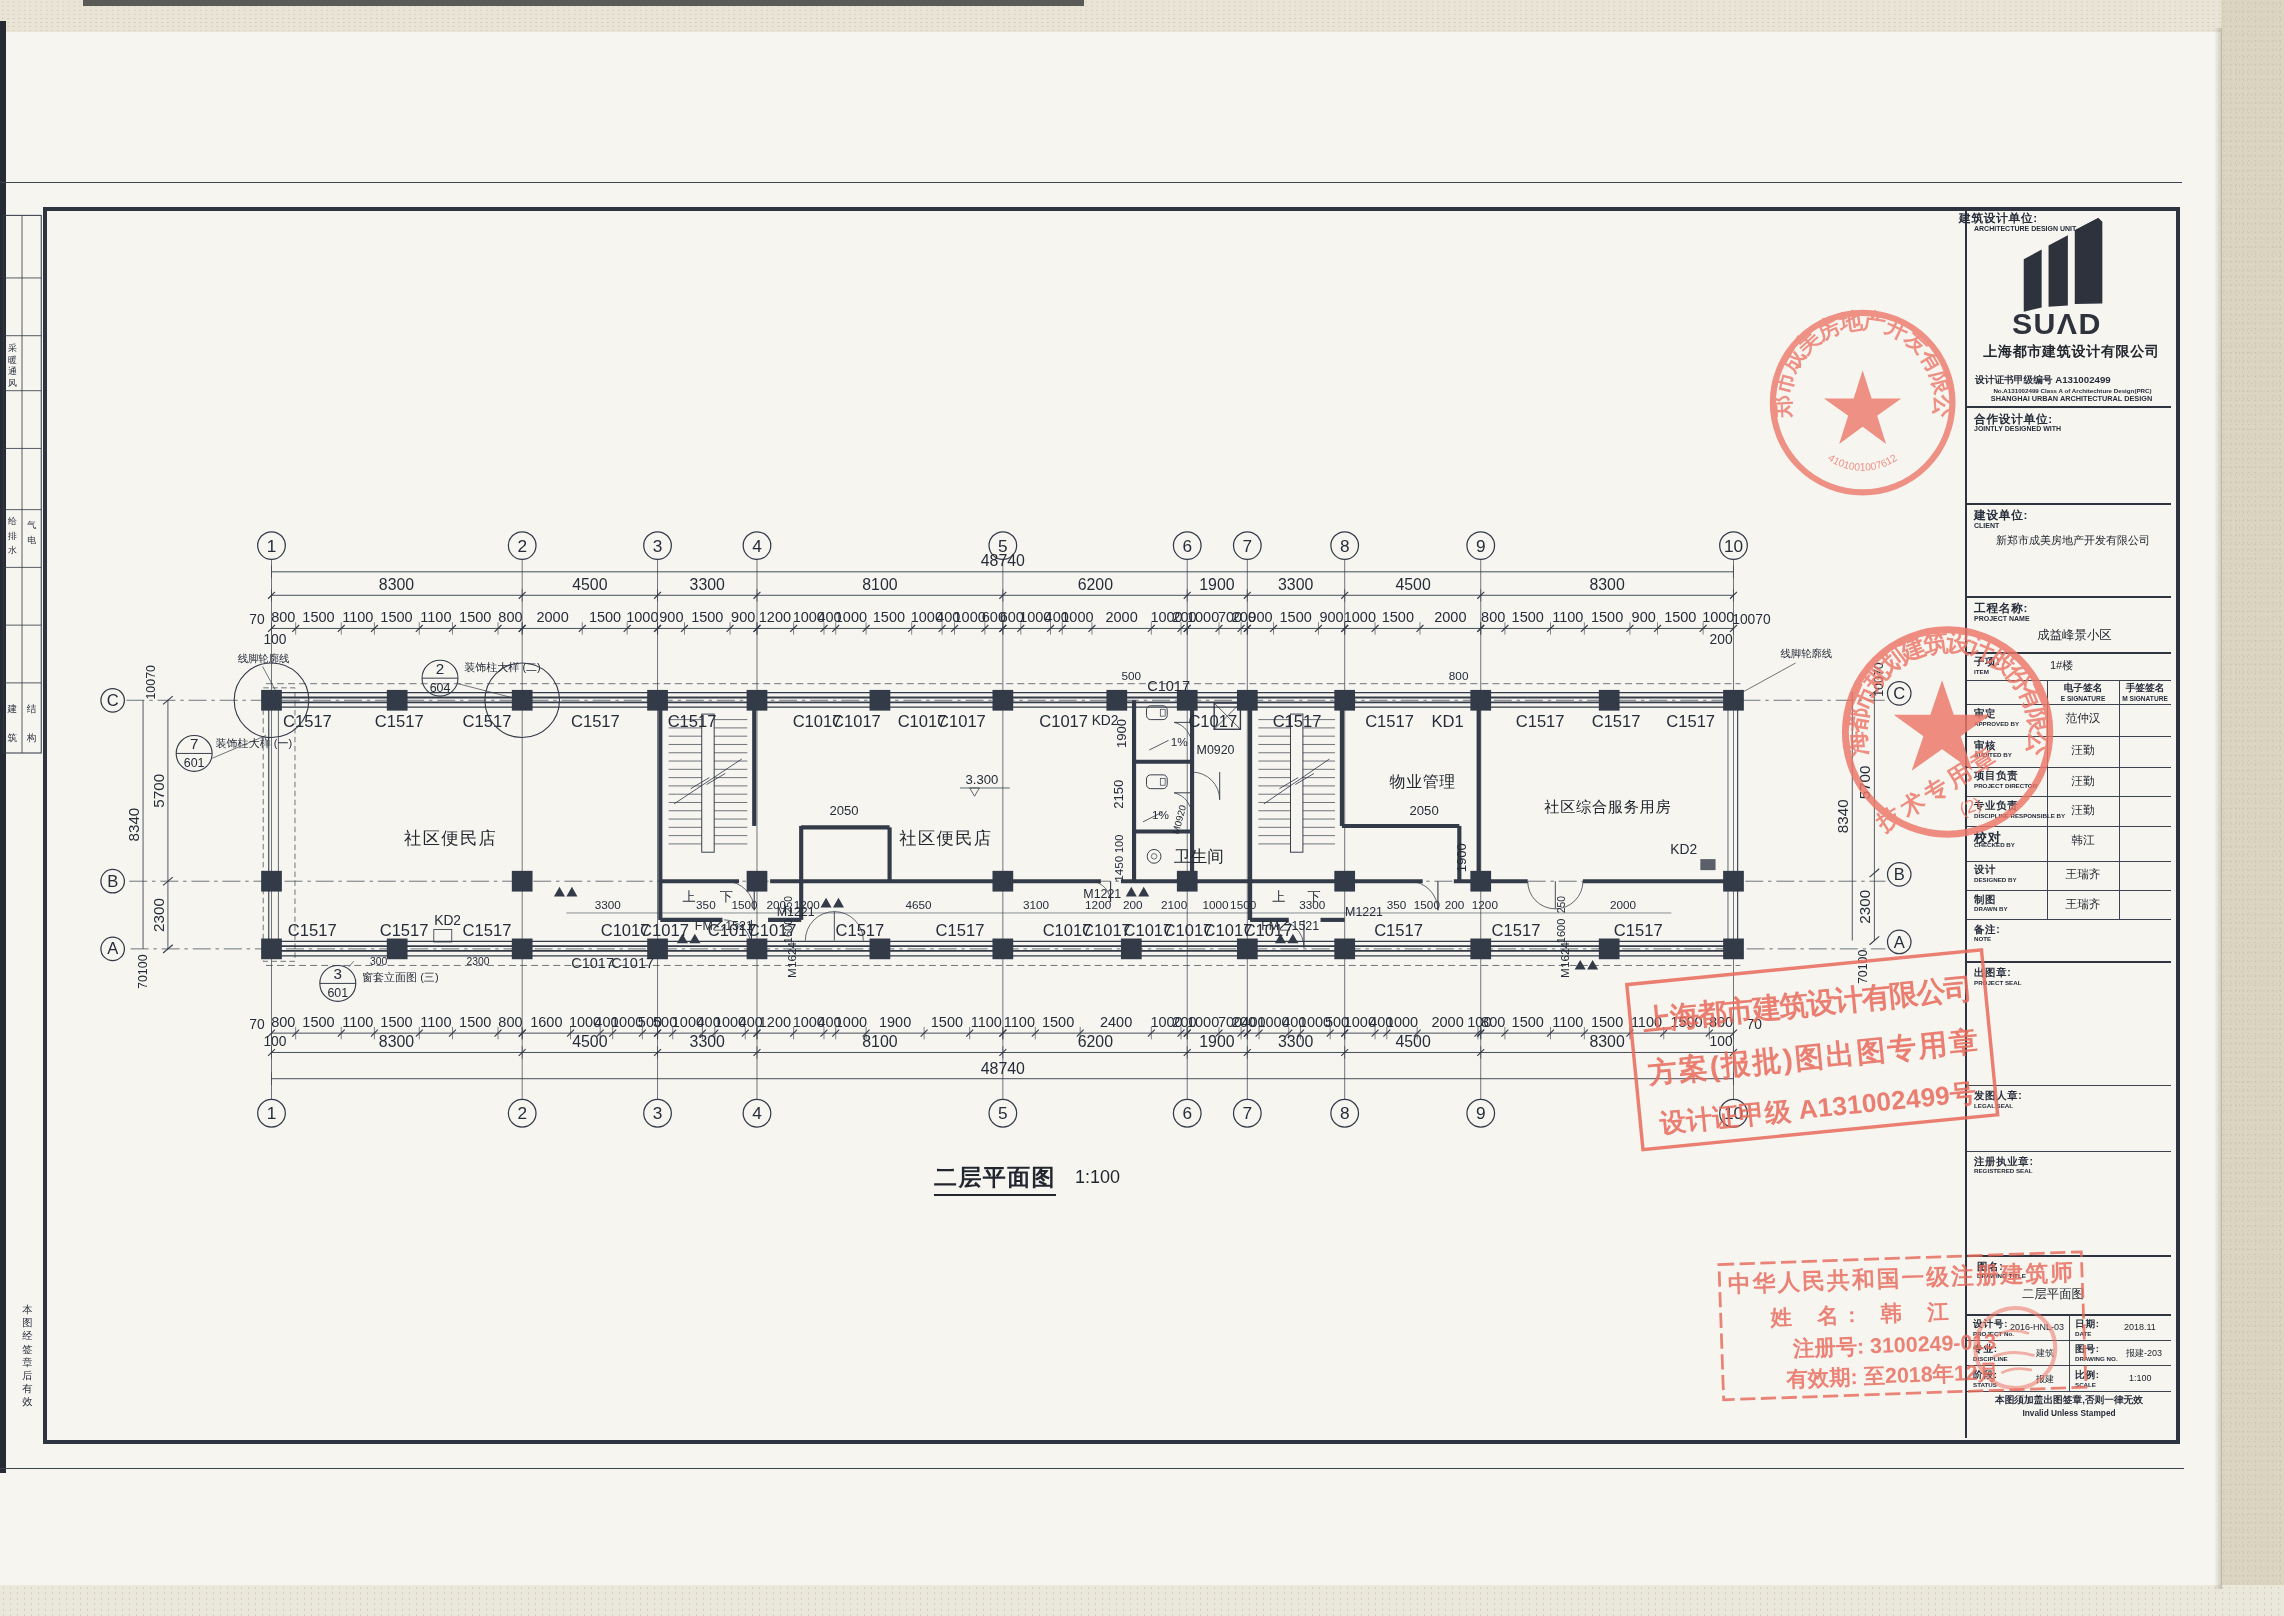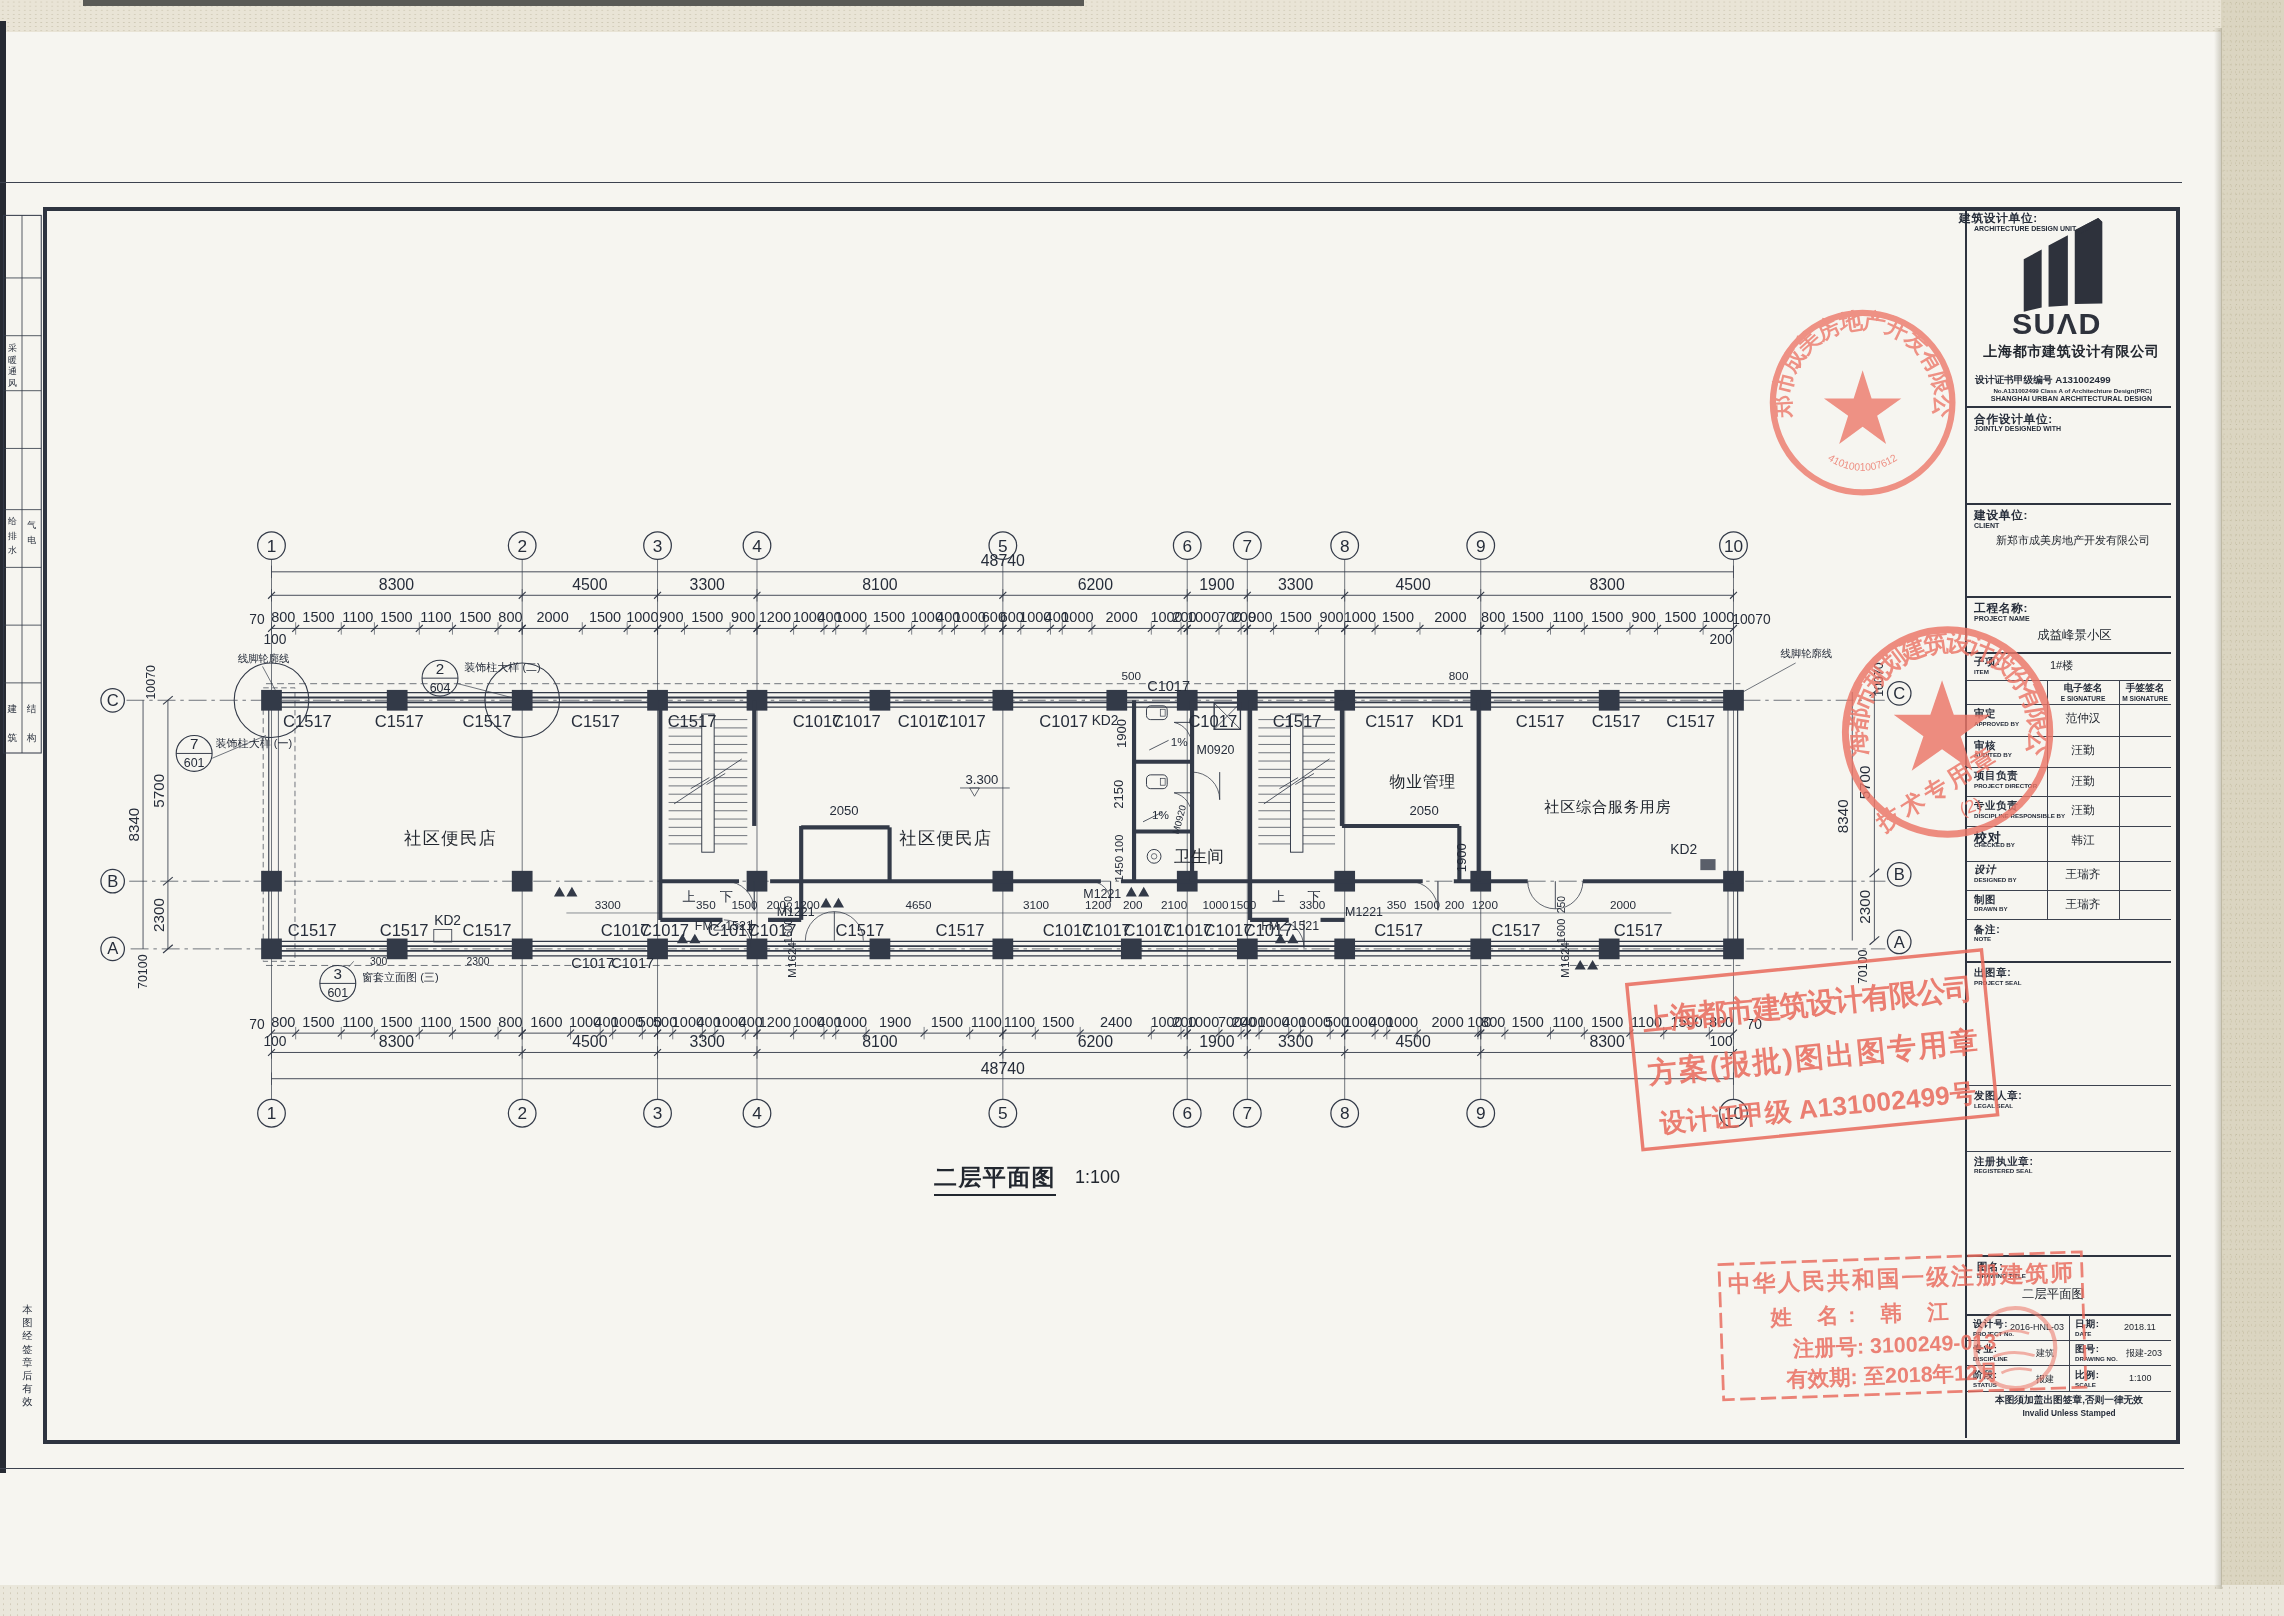--- a/index.html
+++ b/index.html
@@ -127,21 +127,21 @@
 <div class="abs" style="left:1974px;top:799px;font-size:10.4px;font-weight:bold;color:#262d3a;letter-spacing:0.7px;white-space:nowrap;">专业负责</div>
     <div class="abs" style="left:1974px;top:812px;font-size:6.2px;font-weight:bold;color:#262d3a;white-space:nowrap;">DISCIPLINE RESPONSIBLE BY</div>
 <div class="abs" style="left:2047px;top:803px;width:72px;text-align:center;font-size:11.7px;color:#22272f;">汪勤</div>
 <div class="abs" style="left:1967px;top:826px;width:204px;height:1.1px;background:#3c424e;"></div>
 
 <div class="abs" style="left:1974px;top:829px;font-size:13px;font-weight:bold;color:#262d3a;letter-spacing:0.7px;white-space:nowrap;">校对</div>
     <div class="abs" style="left:1974px;top:841px;font-size:6.2px;font-weight:bold;color:#262d3a;white-space:nowrap;">CHECKED BY</div>
 <div class="abs" style="left:2047px;top:833px;width:72px;text-align:center;font-size:11.7px;color:#22272f;">韩江</div>
 <div class="abs" style="left:1967px;top:861px;width:204px;height:1.1px;background:#3c424e;"></div>
 
-<div class="abs" style="left:1974px;top:863px;font-size:10.4px;font-weight:bold;color:#262d3a;letter-spacing:0.7px;white-space:nowrap;font-style:italic;">设计</div>
+<div class="abs" style="left:1974px;top:863px;font-size:10.4px;font-weight:bold;color:#262d3a;letter-spacing:0.7px;white-space:nowrap;">设计</div>
     <div class="abs" style="left:1974px;top:876px;font-size:6.2px;font-weight:bold;color:#262d3a;white-space:nowrap;">DESIGNED BY</div>
 <div class="abs" style="left:2047px;top:867px;width:72px;text-align:center;font-size:11.7px;color:#22272f;">王瑞齐</div>
 <div class="abs" style="left:1967px;top:890px;width:204px;height:1.1px;background:#3c424e;"></div>
 
 <div class="abs" style="left:1974px;top:893px;font-size:10.4px;font-weight:bold;color:#262d3a;letter-spacing:0.7px;white-space:nowrap;">制图</div>
     <div class="abs" style="left:1974px;top:905px;font-size:6.2px;font-weight:bold;color:#262d3a;white-space:nowrap;">DRAWN BY</div>
 <div class="abs" style="left:2047px;top:897px;width:72px;text-align:center;font-size:11.7px;color:#22272f;">王瑞齐</div>
 <div class="abs" style="left:1967px;top:919px;width:204px;height:1.1px;background:#3c424e;"></div>
 
 <div class="abs" style="left:1974px;top:923px;font-size:10.4px;font-weight:bold;color:#262d3a;letter-spacing:0.7px;white-space:nowrap;">备注:</div>

